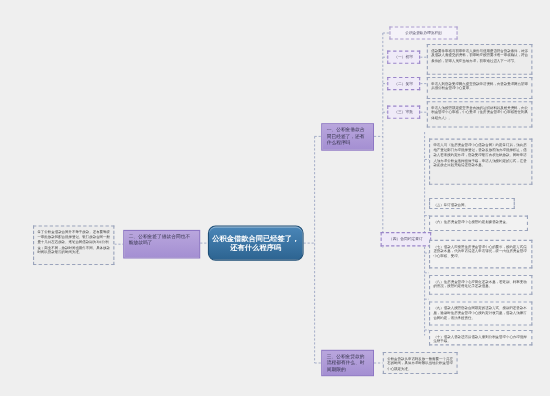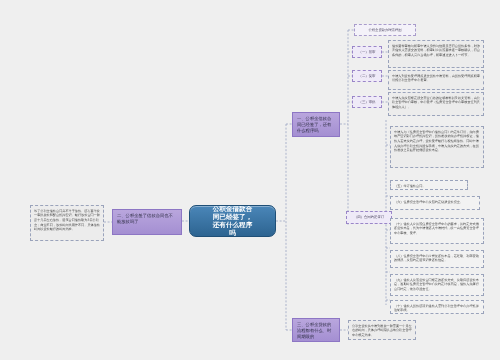--- a/index.html
+++ b/index.html
@@ -28,21 +28,21 @@
   }
 
   
   .node.central {
     background: linear-gradient(#4a86b8, #2d6491);
     border: 1px solid #1f4f77;
     border-radius: 7px;
     color: #ffffff;
     font-size: 6.6px;
     font-weight: bold;
-    padding: 3px 20px;
+    padding: 3px 0;
     box-shadow: inset 0 1px 0 rgba(255,255,255,.35);
   }
 
   
   .node.branch {
     background: linear-gradient(#b9a6dd, #a48fd2);
     border: 1px solid #8d76c4;
     color: #2b2b40;
     font-size: 4.3px;
     padding: 3px 4px;

